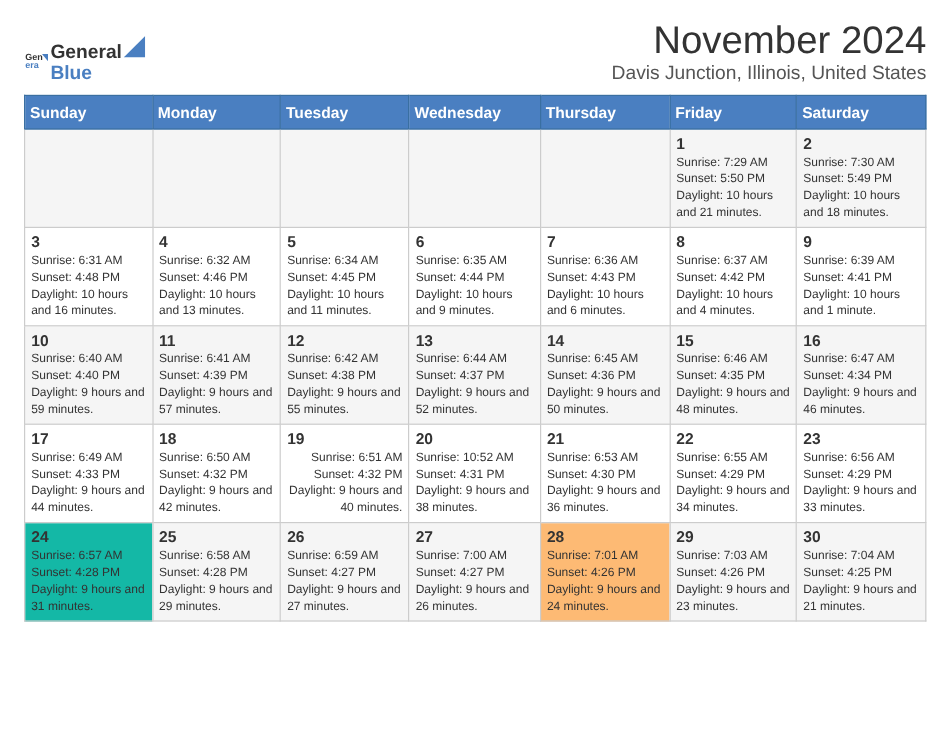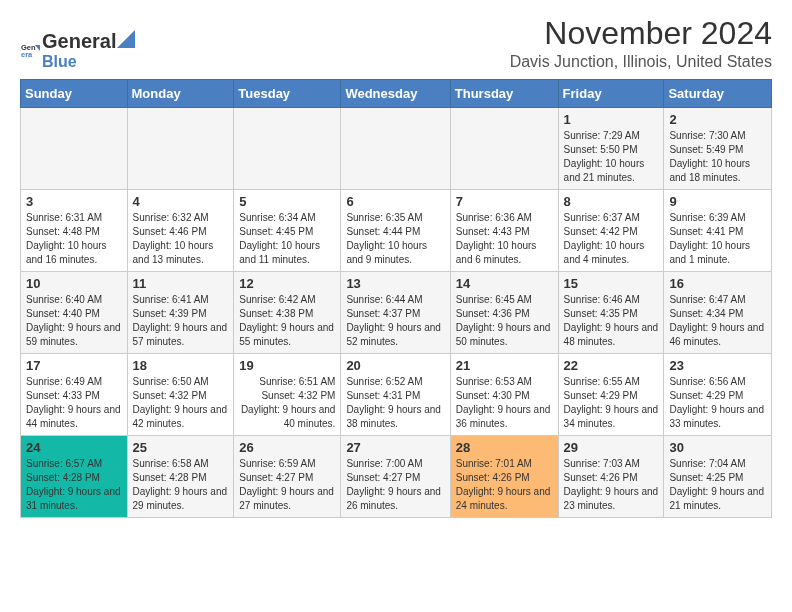--- a/index.html
+++ b/index.html
@@ -15,21 +15,21 @@
       align-items: flex-end;
       justify-content: space-between;
       margin-bottom: 8px;
     }
     .logo {
       display: flex;
       align-items: center;
       gap: 2px;
     }
     .logo-text-general {
-      font-size: 20px;
+      font-size: 16px;
       font-weight: bold;
       color: #333;
     }
     .logo-text-blue {
       font-size: 16px;
       font-weight: bold;
       color: #4a7fc1;
     }
     .logo-icon {
       width: 20px;
@@ -257,21 +257,21 @@
 Daylight: 9 hours and 42 minutes.</div>
         </td>
         <td style="background: rgb(255, 255, 255);">
           <span class="day-num">19</span>
           <div class="day-info" style="white-space: pre-line; text-align: right;">Sunrise: 6:51 AM
 Sunset: 4:32 PM
 Daylight: 9 hours and 40 minutes.</div>
         </td>
         <td style="background: rgb(255, 255, 255);">
           <span class="day-num">20</span>
-          <div class="day-info" style="white-space: pre-line;">Sunrise: 6:52 AM
+          <div class="day-info" style="white-space: pre-line;">Sunrise: 10:52 AM
 Sunset: 4:31 PM
 Daylight: 9 hours and 38 minutes.</div>
         </td>
         <td style="background: rgb(255, 255, 255);">
           <span class="day-num">21</span>
           <div class="day-info" style="white-space: pre-line;">Sunrise: 6:53 AM
 Sunset: 4:30 PM
 Daylight: 9 hours and 36 minutes.</div>
         </td>
         <td style="background: rgb(255, 255, 255);">

